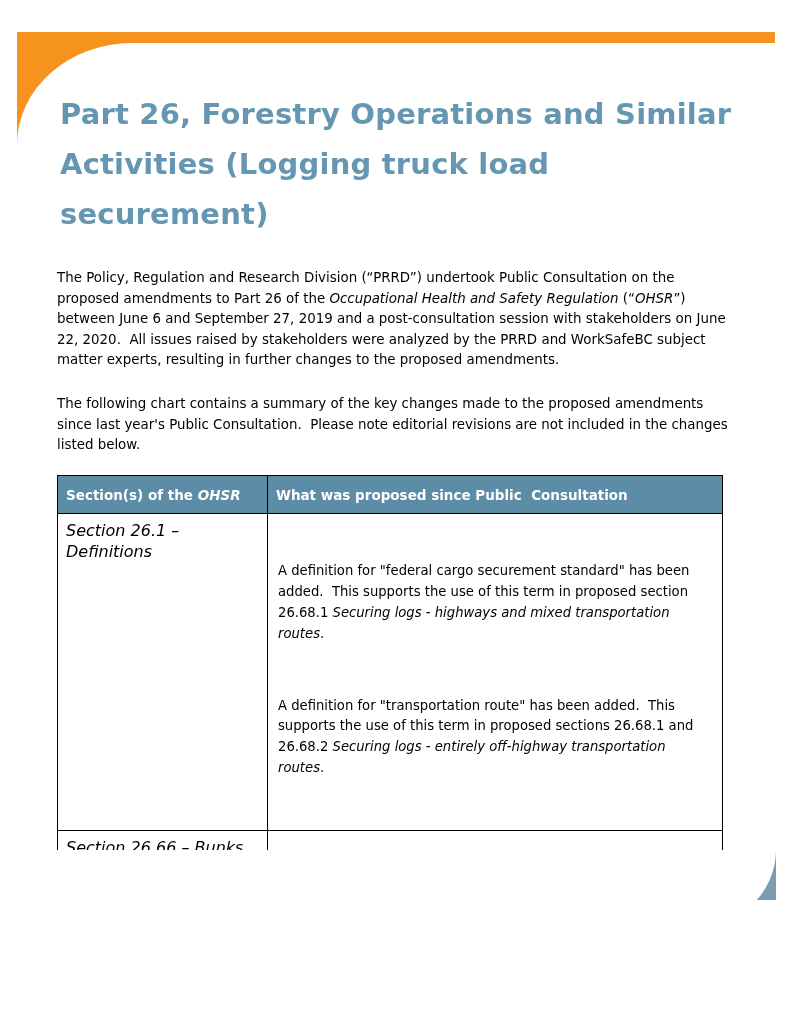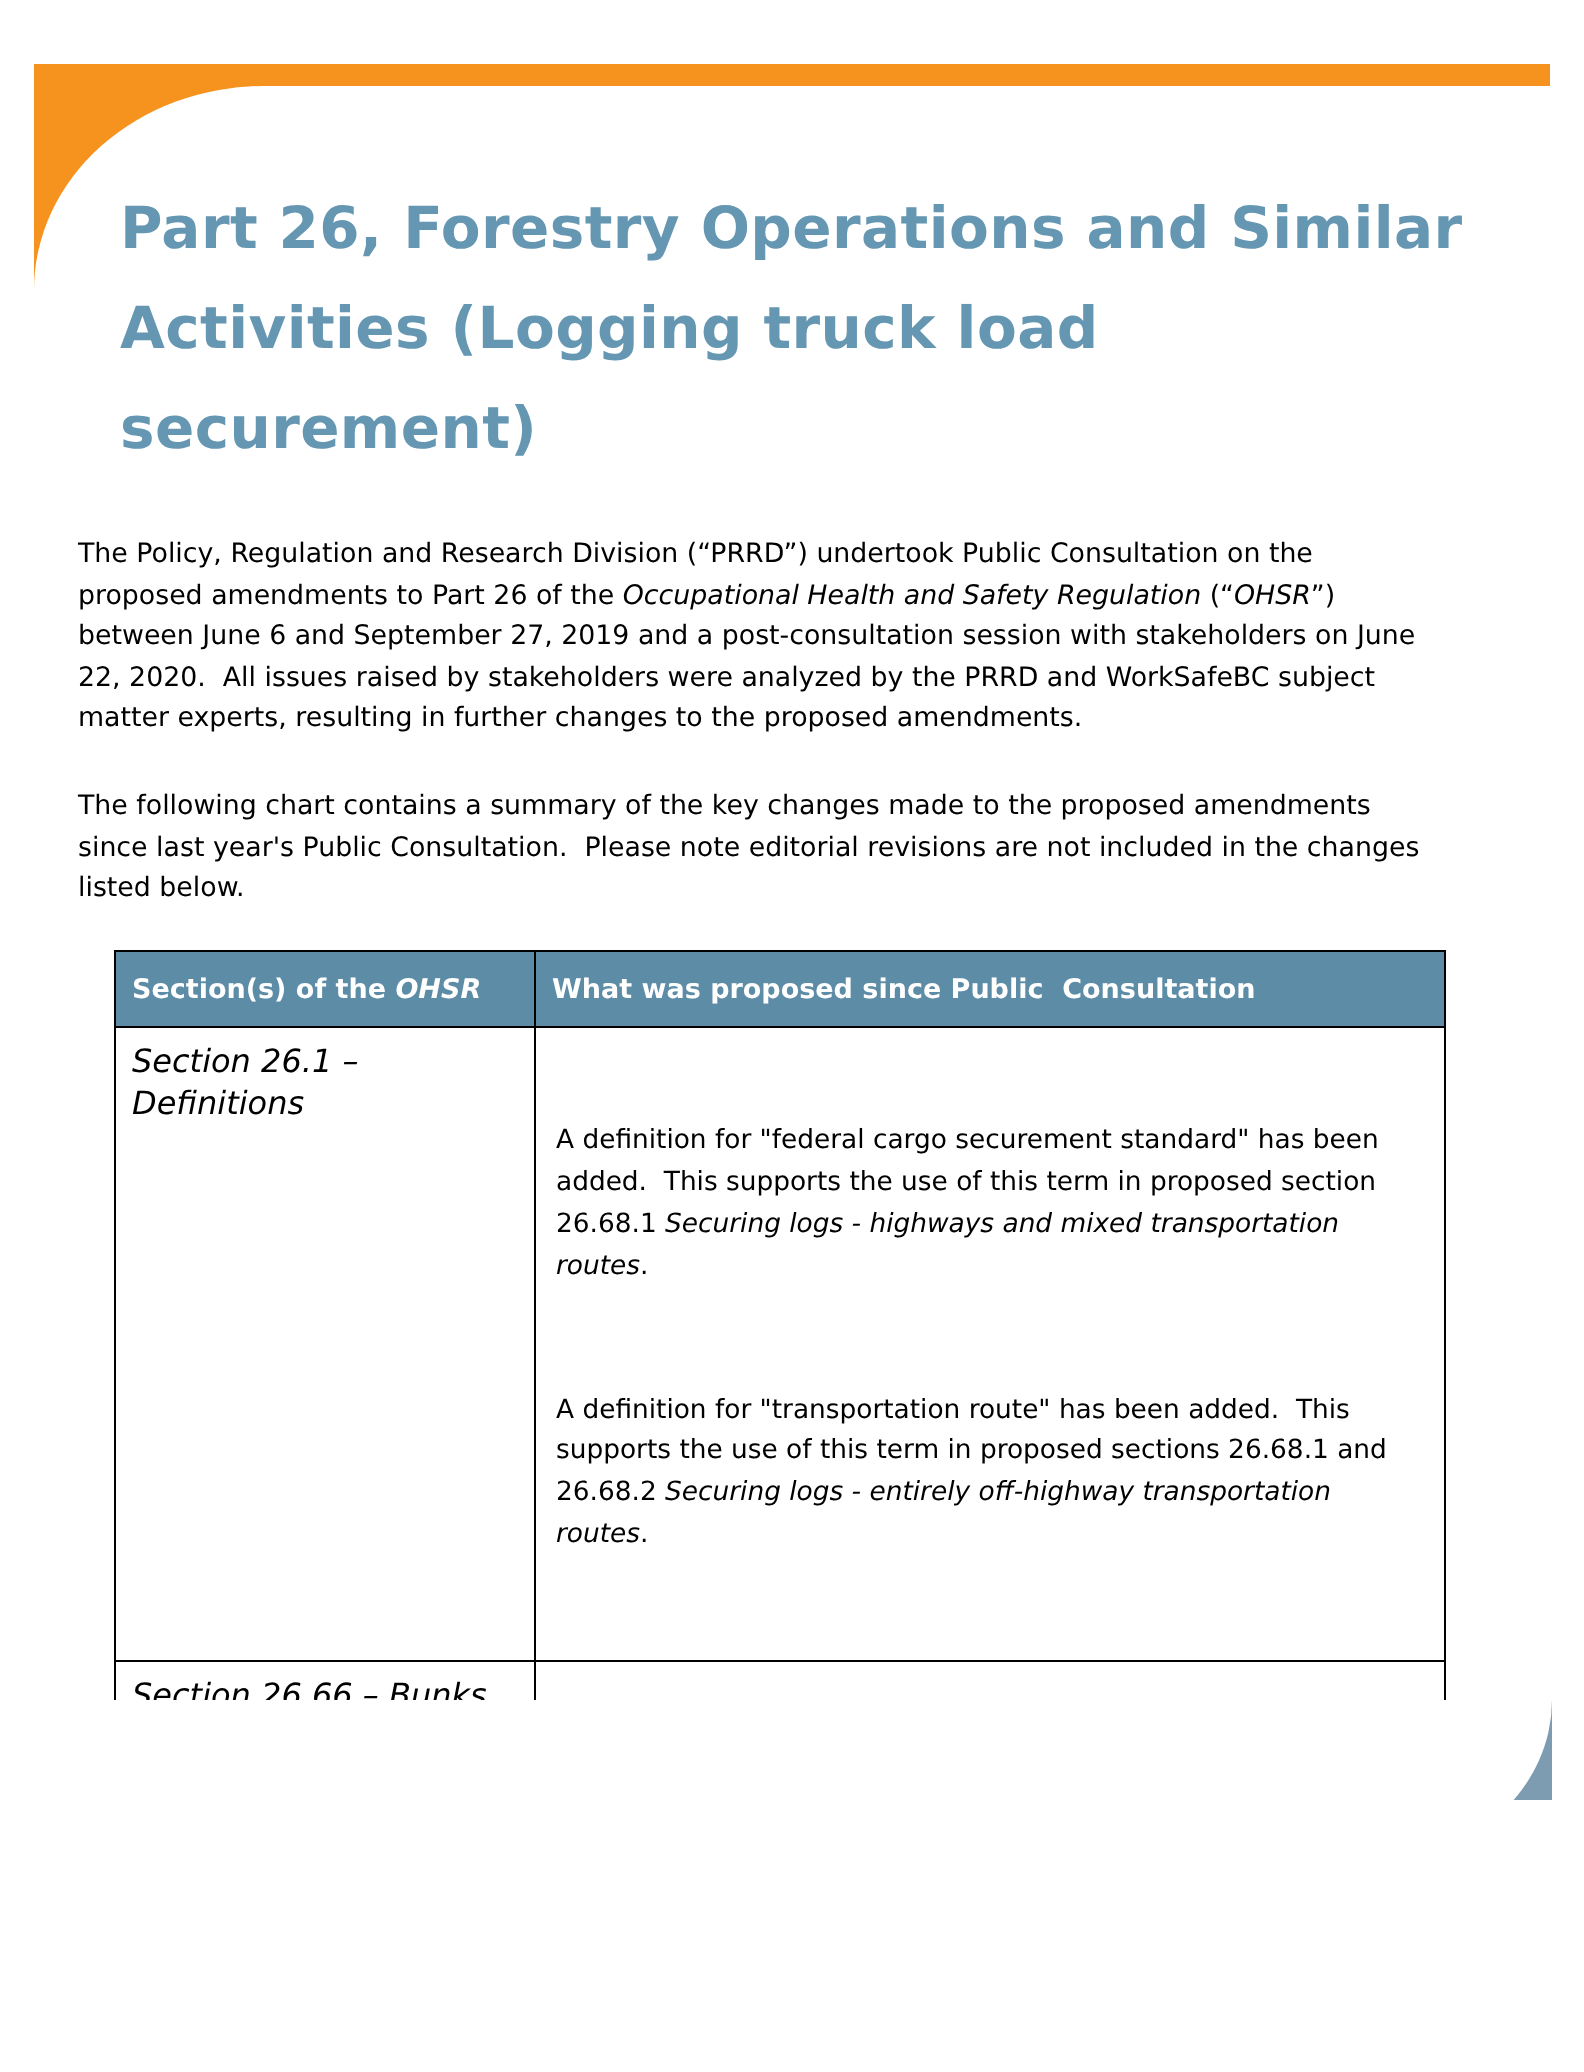--- a/index.html
+++ b/index.html
@@ -31,21 +31,21 @@
     position: absolute; left: 60px; top: 89px;
     width: 692px; margin: 0;
     font-size: 29px; line-height: 50px;
     font-weight: bold;
     color: #6597b3;
     letter-spacing: 0.2px;
   }
 
   
   .intro-p {
-    position: absolute; left: 39px;
+    position: absolute; left: 57px;
     width: 676px; margin: 0;
     font-size: 13.4px; line-height: 20.6px;
     white-space: pre-wrap;
   }
   .intro-p1 { top: 268px; }
   .intro-p2 { top: 394px; }
 
   
   .changes-table {
     position: absolute; left: 57px; top: 475px;

